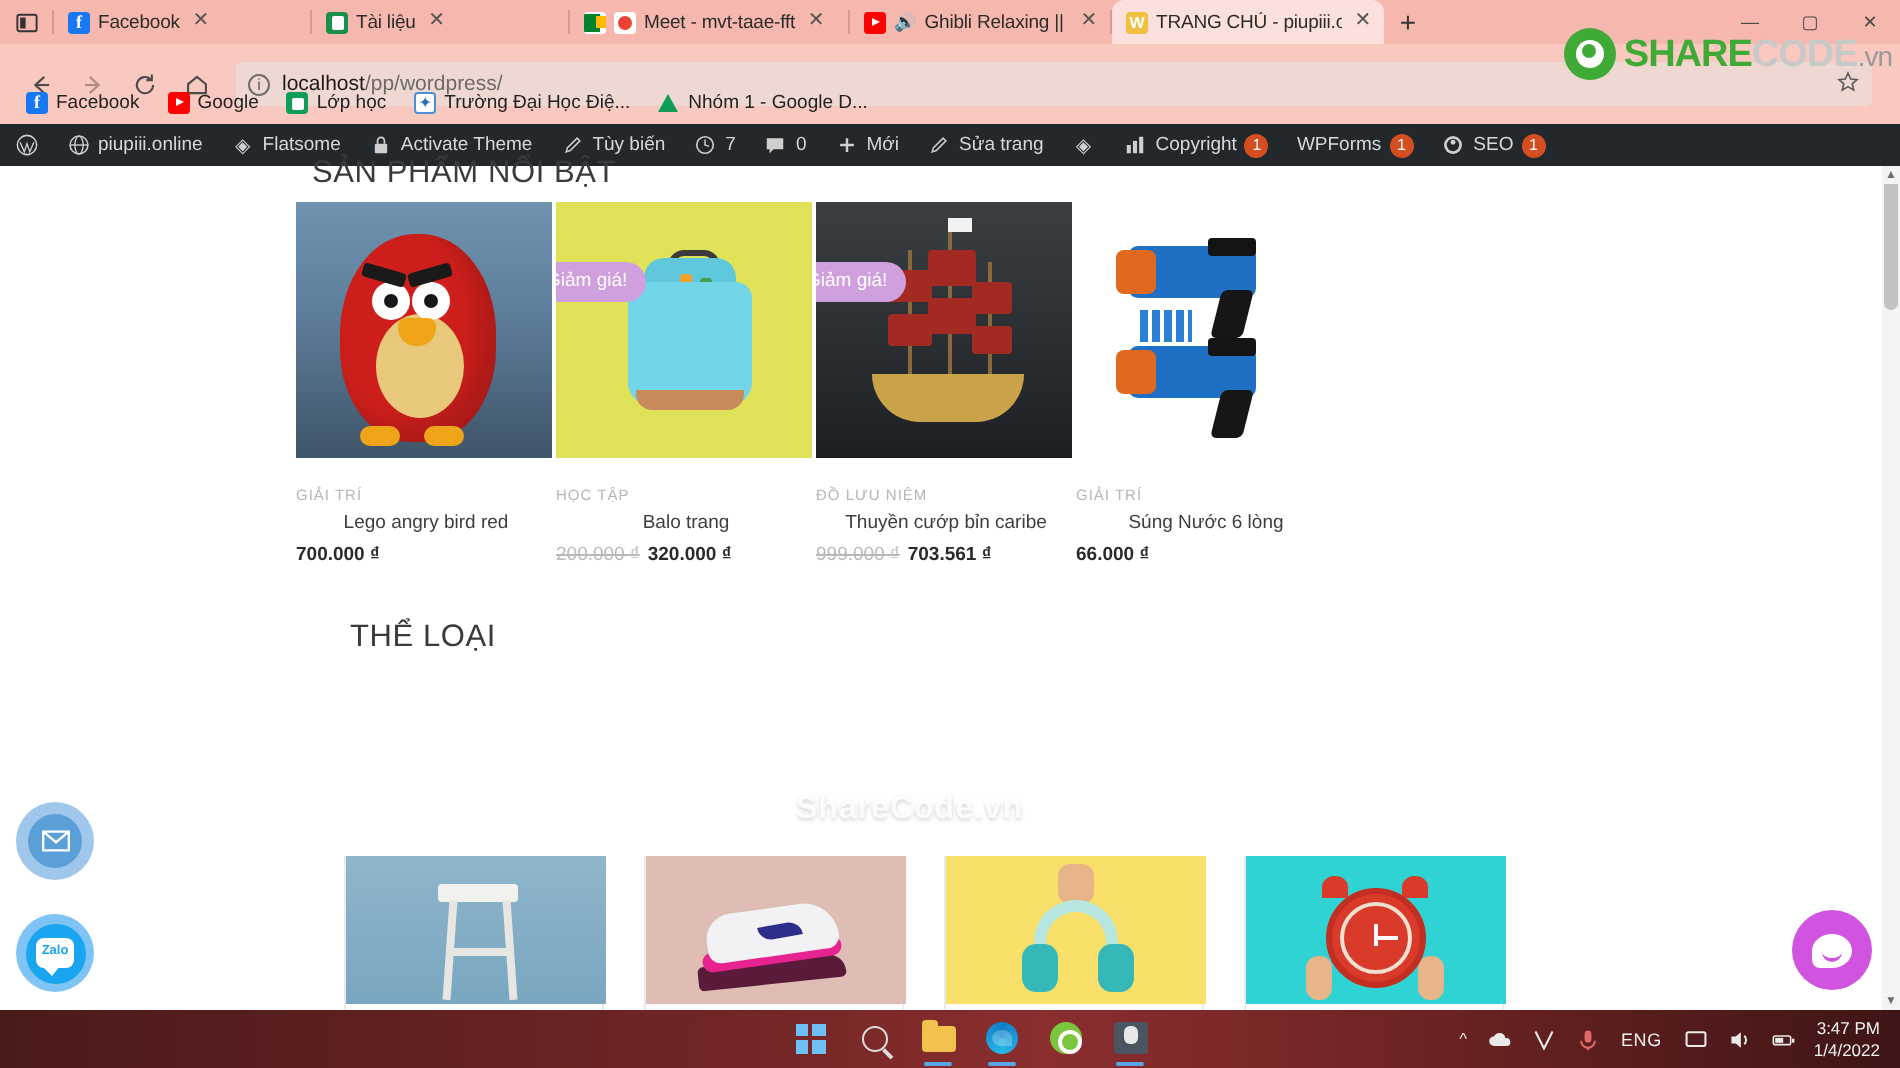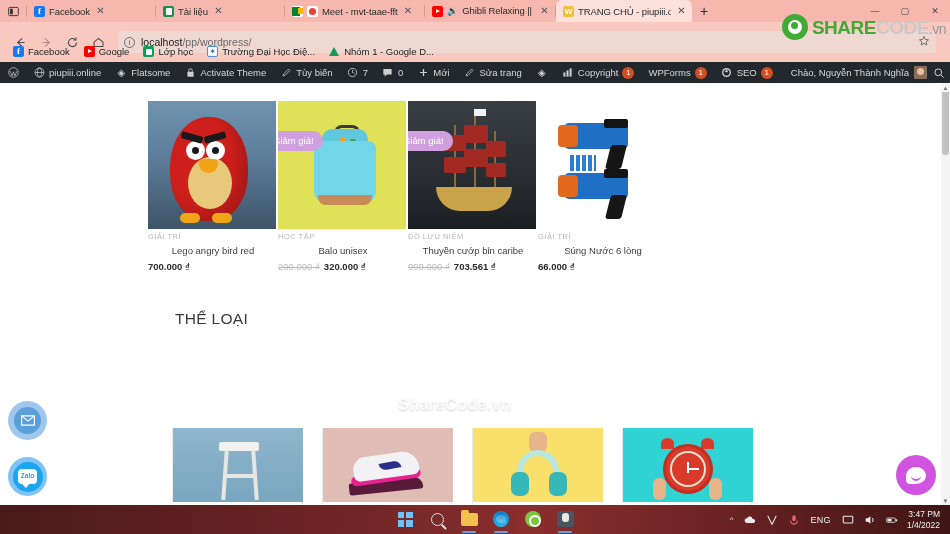--- a/index.html
+++ b/index.html
@@ -106,21 +106,21 @@
   #featured-title { position:absolute; left:156px; top:78px; z-index:5; color:#3b3b3b; }
 
   .prod-row { position:absolute; left:148px; top:18px; width:660px; display:flex; gap:0; }
   .prod { width:130px; margin-right:0; position:relative; }
   .prod + .prod { margin-left:0; }
   .prod-img { width:128px; height:128px; position:relative; overflow:hidden; }
   .sale-badge {
     position:absolute; left:-14px; top:30px; background:#cfa0dd; color:#fff;
     border-radius:16px; font-size:9.5px; padding:5px 9px; line-height:1; z-index:3;
   }
-  .prod-cat { font-size:7.5px; color:#b6b6b6; letter-spacing:0.5px; margin-top:3px; text-transform:uppercase;}
+  .prod-cat { font-size:7.5px; color:#b6b6b6; letter-spacing:0.5px; margin-top:14px; text-transform:uppercase;}
   .prod-name { font-size:9.5px; color:#3d3d3d; margin-top:4px; line-height:1.2;text-align:center;}
   .prod-price { font-size:9.5px; margin-top:5px; color:#2a2a2a; font-weight:bold; }
   .prod-price .old { color:#b9b9b9; text-decoration:line-through; font-weight:normal; margin-right:4px;}
 
   
   .img-angry { background:linear-gradient(180deg,#6f93ae 0%,#5e7f9c 42%,#3e5468 100%); }
   .img-angry .bird { position:absolute; left:22px; top:16px; width:78px; height:104px; background:#cf1f1c;
      border-radius:48% 48% 45% 45%; box-shadow: inset -8px -8px 14px rgba(0,0,0,.18);}
   .img-angry .belly { position:absolute; left:40px; top:56px; width:44px; height:52px; background:#e8c87a; border-radius:50%;}
   .img-angry .eye1,.img-angry .eye2 { position:absolute; top:40px; width:19px; height:19px; background:#fff; border-radius:50%;}
@@ -507,30 +507,20 @@
         <svg viewBox="0 0 16 16">
             <circle cx="8" cy="8" r="6.5" fill="#cfcfcf"></circle>
             <circle cx="8" cy="8" r="4.5" fill="#23282d"></circle>
             <circle cx="8" cy="6" r="1.8" fill="#cfcfcf"></circle>
           </svg>
       </span>
       <span>SEO</span>
       <span class="badge">1</span>
     </div>
 
-    <div class="ab-right">
-      <span>Chào, Nguyễn Thành Nghĩa</span>
-      <span class="ab-avatar"></span>
-      <span class="ab-search">
-        <svg viewBox="0 0 16 16" style="width:12px;height:12px;">
-            <circle cx="7" cy="7" r="4.5" fill="none" stroke="#d8d8d8" stroke-width="1.3"></circle>
-            <path d="M10.4 10.4 L14 14" stroke="#d8d8d8" stroke-width="1.3"></path>
-          </svg>
-      </span>
-    </div>
   </div>
 
   <div class="page">
 
     <div class="prod-row">
 
       <div class="prod" style="width:130px;">
         <div class="prod-img img-angry">
           <div class="bird"></div>
             <div class="belly"></div>
@@ -555,21 +545,21 @@
           <div class="strap"></div>
             <div class="bagtop"></div>
           <div class="p1"></div>
             <div class="p2"></div>
             <div class="p3"></div>
             <div class="p4"></div>
           <div class="bag"></div>
             <div class="base"></div>
         </div>
         <div class="prod-cat">HỌC TẬP</div>
-        <div class="prod-name">Balo unisex</div>
+        <div class="prod-name">Balo trang</div>
         <div class="prod-price"><span class="old">200.000 ₫</span><span>320.000 ₫</span></div>
       </div>
 
       <div class="prod" style="width:130px;">
         <div class="prod-img img-ship">
           <div class="sale-badge">Giảm giá!</div>
           <div class="mast m1"></div>
             <div class="mast m2"></div>
             <div class="mast m3"></div>
           <div class="sail s1"></div>
@@ -660,20 +650,21 @@
         </div>
         <div class="cat-body">
           
           
         </div>
       </div>
 
     </div>
   </div>
 
+  <div class="sec-title" id="featured-title">SẢN PHẨM NỔI BẬT</div>
   <div class="sec-title" id="cat-title">THỂ LOẠI</div>
 
   <div class="wm-mid">ShareCode.vn</div>
 
   <div class="social social-mail">
     <span class="inner">
       <svg viewBox="0 0 24 18">
           <path d="M1 1 H23 V17 H1 Z" fill="none" stroke="#fff" stroke-width="2"></path>
           <path d="M1 1 L12 10 L23 1" fill="none" stroke="#fff" stroke-width="2"></path>
         </svg>

